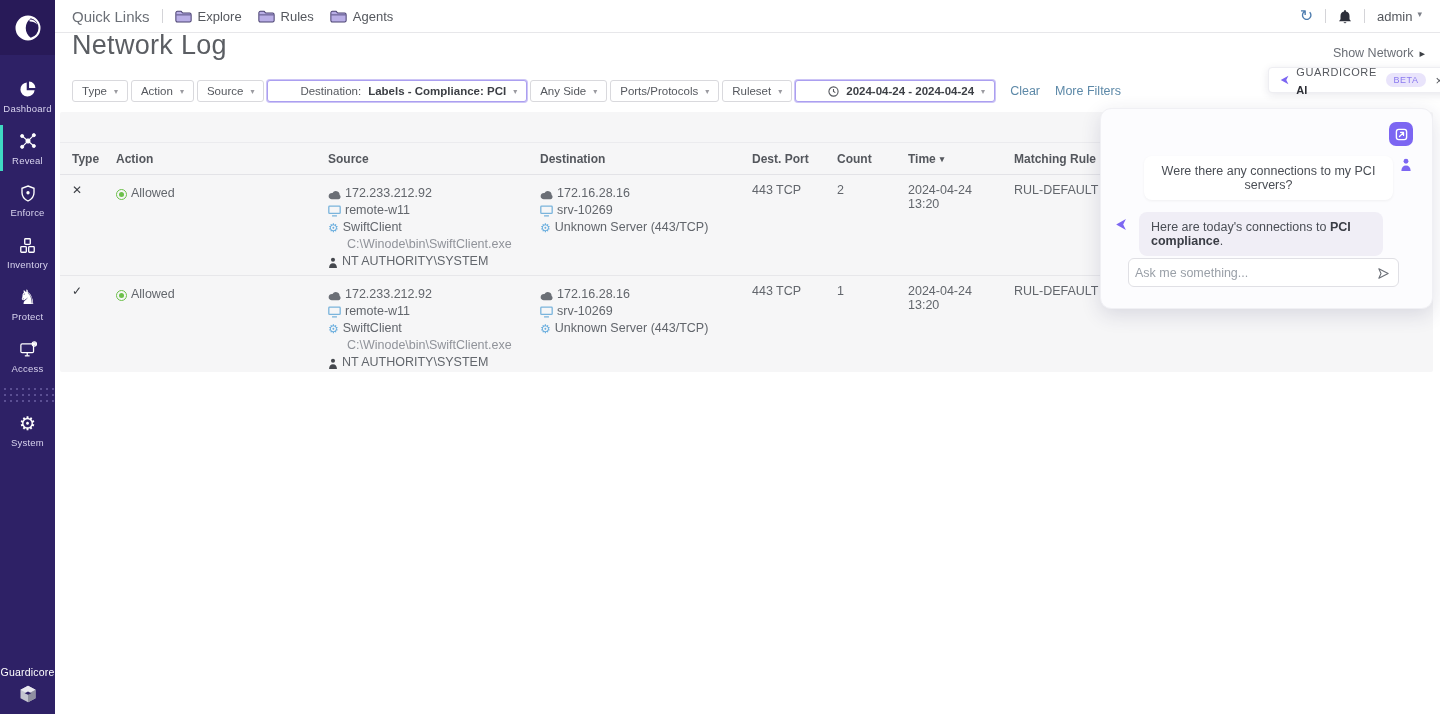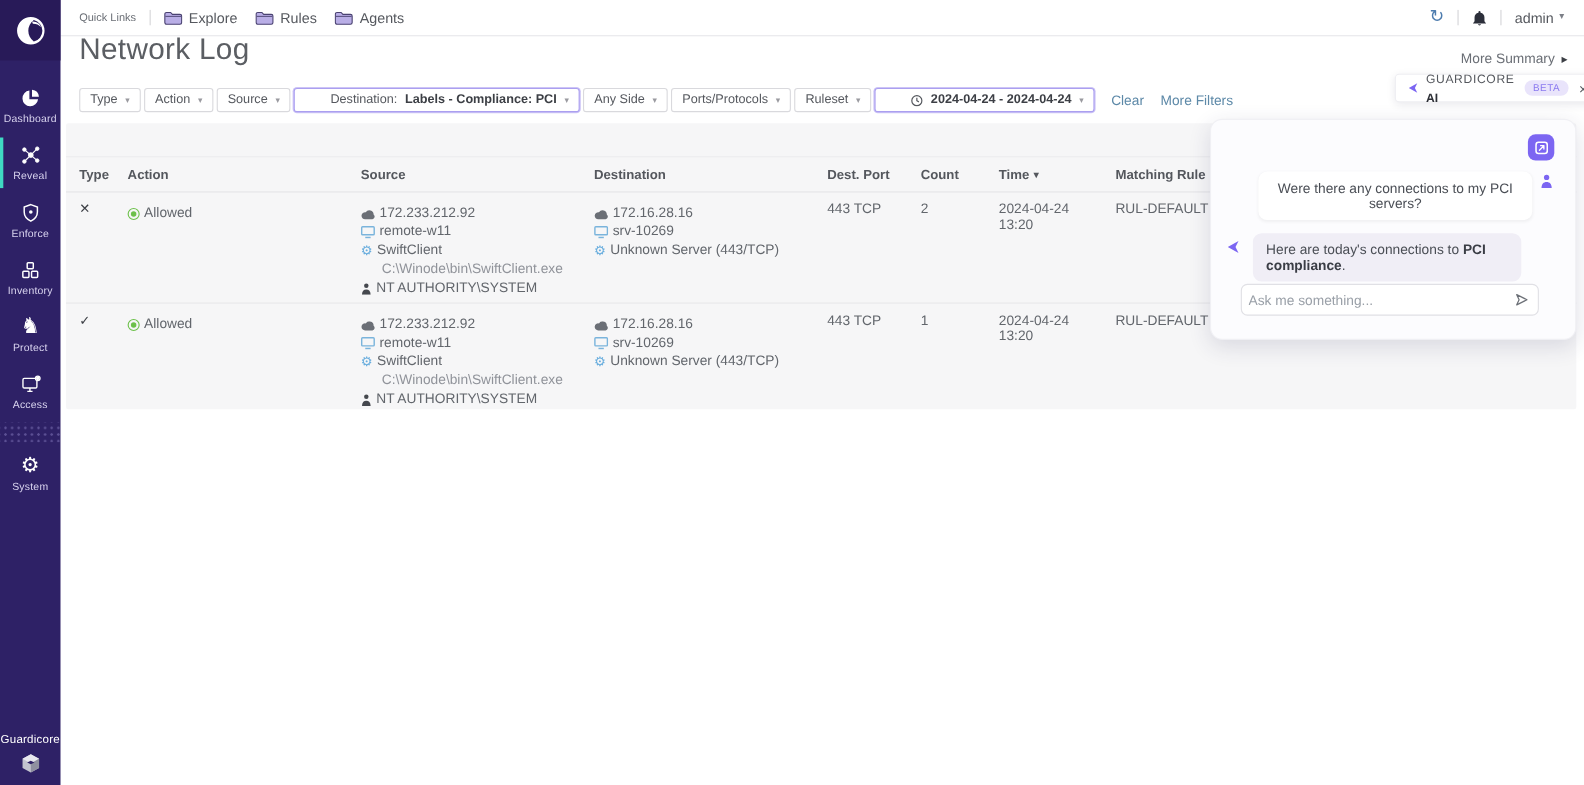--- a/index.html
+++ b/index.html
@@ -19,21 +19,21 @@
     background-image:radial-gradient(circle,#5b4f93 1px, transparent 1.3px);
     background-size:6px 6px; background-position:2px 2px; }
   .glyph-ic { font-size:18px; line-height:1; color:#fff; }
   .side-brand { position:absolute; bottom:10px; left:0; width:55px; text-align:center; }
   .side-brand .txt { color:#fff; font-size:10.5px; letter-spacing:.2px; }
   .side-brand .cube { margin-top:6px; display:flex; justify-content:center; }
 
   
   .topbar { position:absolute; left:55px; top:0; width:1385px; height:33px; background:#fff;
     border-bottom:1px solid #e7e7ea; display:flex; align-items:center; padding:0 18px 0 17px; }
-  .topbar .q { font-size:10px; color:#6b6f76; }
+  .topbar .q { font-size:15px; color:#6b6f76; }
   .vdiv { width:1px; height:14px; background:#d4d4d8; margin:0 12px; }
   .nav-item { display:flex; align-items:center; gap:6px; margin-right:16px; cursor:pointer; }
   .nav-item .nlbl { font-size:13px; color:#55585e; }
   .top-spacer { flex:1; }
   .refresh { font-size:16px; color:#4d7cae; cursor:pointer; line-height:1; }
   .admin { display:flex; align-items:flex-start; gap:5px; cursor:pointer; }
   .admin .nm { font-size:13px; color:#55585e; }
   .admin .ch { font-size:9px; color:#7c7f87; }
 
   
@@ -222,21 +222,21 @@
     </span>
     <span class="vdiv"></span>
     <span class="admin">
       <span class="nm">admin</span>
       <span class="ch">▾</span>
     </span>
   </div>
 
   <div class="page-title">Network Log</div>
   <div class="show-summary">
-    <span>More Summary</span>
+    <span>Show Network</span>
     <span class="ar">▸</span>
   </div>
 
   <div class="filters">
     <span class="chip">
       <span>Type</span>
       <span class="ch">▾</span>
     </span>
     <span class="chip">
       <span>Action</span>

